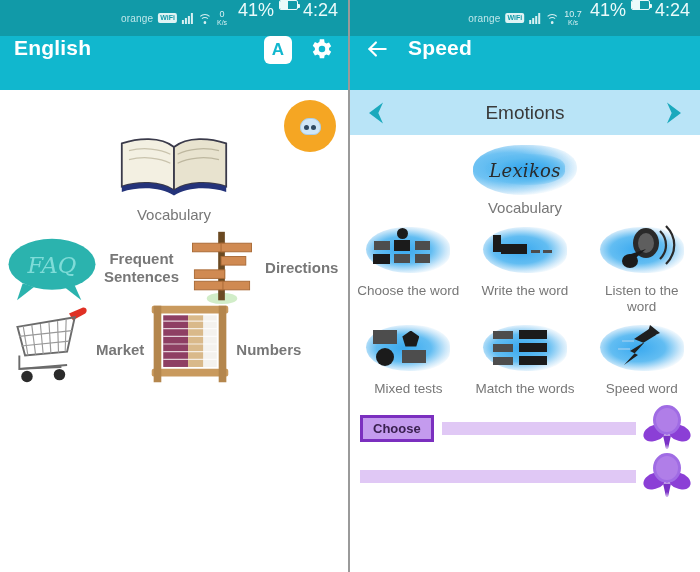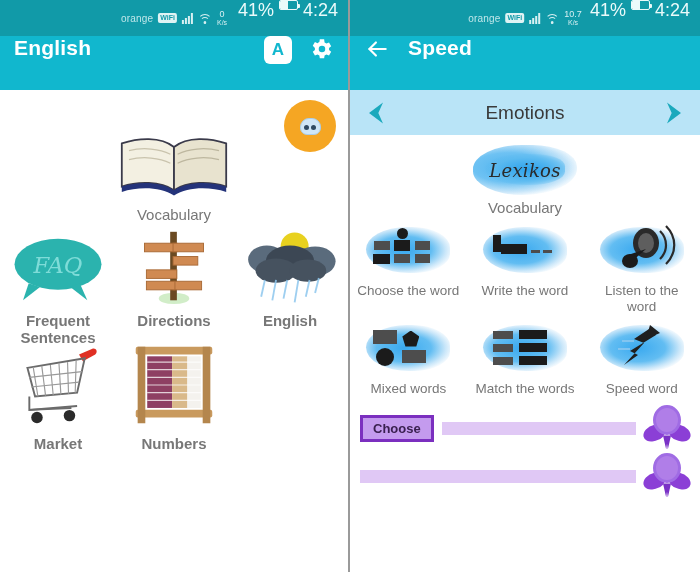--- a/index.html
+++ b/index.html
@@ -94,21 +94,21 @@
   }
   .mascot .cloud::before { left: 3.5px; }
   .mascot .cloud::after  { right: 3.5px; }
 
   .hero { padding-top: 42px; text-align: center; }
   .hero .icon { height: 66px; display:flex; align-items:center; justify-content:center; }
   .cap { font-size: 15px; color: #777; text-align: center; line-height: 1.18; }
   .hero .cap { margin-top: 8px; }
 
   .grid3 { display: grid; grid-template-columns: repeat(3, 1fr); }
-  .cellL { display:flex; flex-direction:column; align-items:center; }
+  .cellL { display:flex; flex-direction:row; align-items:center; }
   .cellL .icon { height: 82px; display:flex; align-items:flex-end; justify-content:center; }
   .cellL .cap { margin-top: 6px; font-weight: bold; }
 
   
   .logo-wrap { text-align:center; padding-top: 10px; }
   .splash { position: relative; width: 104px; height: 50px; margin: 0 auto; }
   .splash .blob {
     position:absolute; inset:0;
     background: radial-gradient(ellipse at 35% 45%, #4fb3ef 0%, #6ec2f3 38%, rgba(150,207,244,.55) 62%, rgba(255,255,255,0) 76%);
     border-radius: 50% 45% 55% 50%;
@@ -456,21 +456,21 @@
       <div class="cellR">
         <div class="icon">
           <span class="ico-splash"></span>
           <span class="ico-art">
             <i class="blk" style="left:13px;top:9px;width:24px;height:14px"></i>
             <i class="blk dark" style="left:42px;top:10px;width:17px;height:16px;clip-path:polygon(50% 0,100% 38%,82% 100%,18% 100%,0 38%)"></i>
             <i class="blk dark" style="left:16px;top:27px;width:18px;height:18px;border-radius:50%"></i>
             <i class="blk" style="left:42px;top:29px;width:24px;height:13px"></i>
           </span>
         </div>
-        <div class="cap">Mixed words</div>
+        <div class="cap">Mixed tests</div>
       </div>
 
       <div class="cellR">
         <div class="icon">
           <span class="ico-splash"></span>
           <span class="ico-art">
             <i class="blk" style="left:16px;top:10px;width:20px;height:8px"></i>
             <i class="blk" style="left:16px;top:23px;width:20px;height:8px"></i>
             <i class="blk" style="left:16px;top:36px;width:20px;height:8px"></i>
             <i class="blk dark" style="left:42px;top:9px;width:28px;height:9px"></i>

